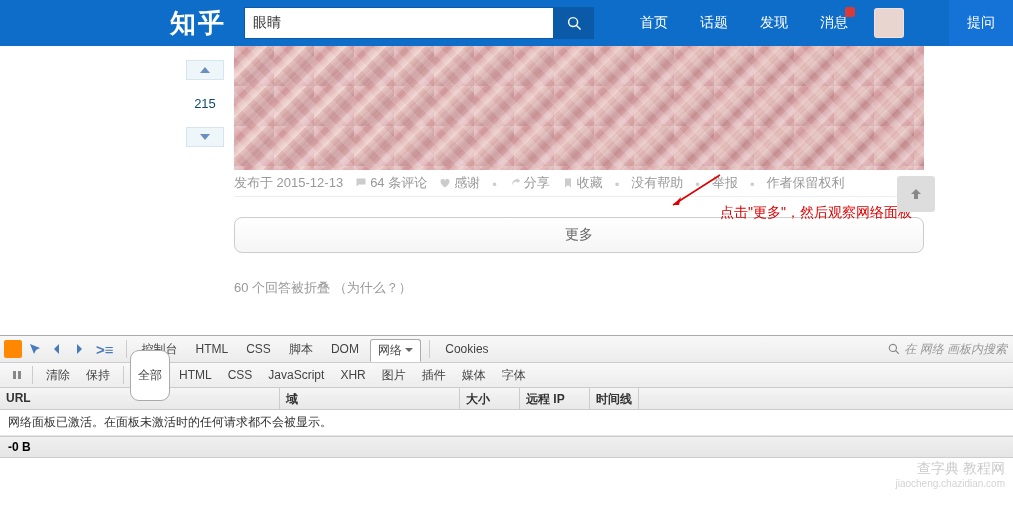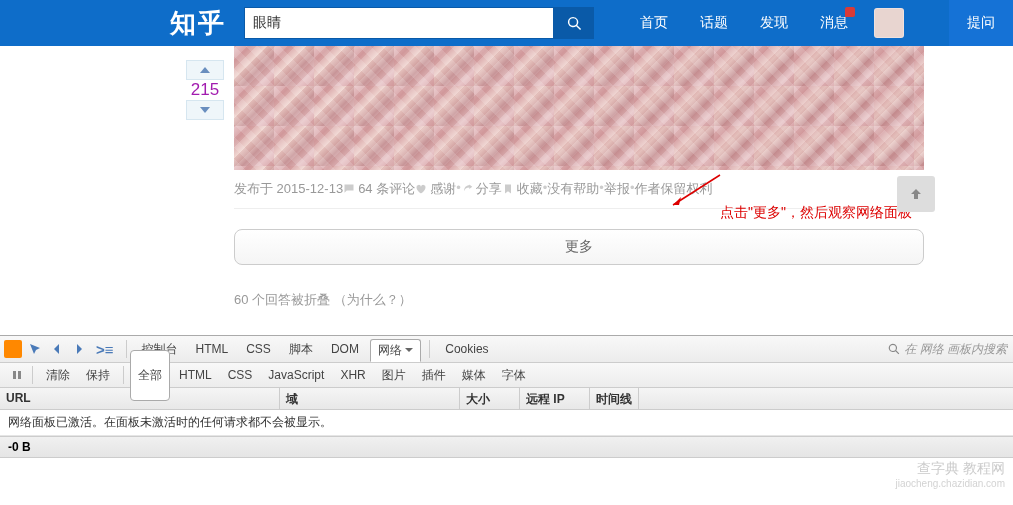--- a/index.html
+++ b/index.html
@@ -12,25 +12,25 @@
 .search-btn svg{width:15px;height:15px;fill:#fff}
 .nav{display:flex;margin-left:30px}
 .nav-item{padding:0 16px;font-size:14px;height:46px;display:flex;align-items:center;cursor:pointer;position:relative}
 .badge{position:absolute;top:7px;right:9px;width:10px;height:10px;background:#d93a37;border-radius:2px 2px 2px 0}
 .avatar{width:30px;height:30px;border-radius:3px;background:#e8d5d0;margin:0 10px;border:1px solid rgba(255,255,255,.3)}
 .ask-btn{background:#1572d6;height:46px;padding:0 18px;font-size:14px;display:flex;align-items:center;cursor:pointer;margin-left:auto}
 .content{padding:0 0 0 186px;position:relative}
 .vote{position:absolute;left:186px;top:14px;width:38px;text-align:center}
 .vote-up,.vote-down{background:#eff6fa;border:1px solid #d6e6f0;height:20px;display:flex;align-items:center;justify-content:center;cursor:pointer}
 .vote-up svg,.vote-down svg{width:10px;height:6px;fill:#698ebf}
-.vote-num{color:#a21caf;font-size:17px;padding:0 0}
+.vote-num{color:#0c4a6e;font-size:13px;padding:16px 0}
 .post{margin-left:48px;width:690px}
 .post-img{width:690px;height:124px;background:linear-gradient(135deg,#e8c5c8 0%,#d8a5a8 20%,#f0d5d0 40%,#c89598 60%,#e8c5c8 80%,#d8a5a8 100%);background-size:40px 40px;position:relative;overflow:hidden}
 .post-img::before{content:"";position:absolute;inset:0;background:repeating-linear-gradient(45deg,rgba(255,255,255,.15) 0 8px,transparent 8px 16px),repeating-linear-gradient(-45deg,rgba(180,100,100,.2) 0 6px,transparent 6px 14px)}
-.meta{color:#999;font-size:13px;padding:10px 0;border-bottom:1px solid #eee;display:flex;align-items:flex-start;gap:0;flex-wrap:wrap}
+.meta{color:#999;font-size:13px;padding:4px 0;border-bottom:1px solid #eee;display:flex;align-items:flex-end;gap:12px;flex-wrap:wrap}
 .meta .sep{color:#ccc}
 .meta .mitem{color:#999;cursor:pointer;display:inline-flex;align-items:center;gap:3px}
 .meta svg{width:12px;height:12px;fill:#ccc}
 .more-btn{width:690px;height:36px;border:1px solid #ccc;background:linear-gradient(#fff,#f5f5f5);color:#666;font-size:14px;margin-top:20px;cursor:pointer;border-radius:8px}
 .collapsed{color:#999;font-size:13px;margin-top:26px}
 .collapsed a{color:#999;cursor:pointer}
 .annotation{position:absolute;left:720px;top:204px;color:#d00;font-size:14px}
 .arrow-svg{position:absolute;left:665px;top:170px}
 .scroll-top{position:absolute;right:78px;top:176px;width:38px;height:36px;background:#ddd;border-radius:3px;display:flex;align-items:center;justify-content:center;cursor:pointer}
 .scroll-top svg{width:16px;height:16px;fill:#888}
@@ -41,21 +41,21 @@
 .dt-arrow svg{width:10px;height:10px;fill:#4a7ab8}
 .dt-console{font-size:15px;color:#4a7ab8;font-weight:bold;padding:0 4px;cursor:pointer}
 .dt-divider{width:1px;height:18px;background:#ccc;margin:0 4px}
 .dt-tab{padding:2px 7px;color:#444;cursor:pointer}
 .dt-tab.active{background:#fff;border:1px solid #aaa;border-bottom:1px solid #fff;border-radius:3px 3px 0 0;position:relative;top:1px}
 .dt-dropdown{width:8px;height:8px;display:inline-block}
 .dt-search{margin-left:auto;display:flex;align-items:center;padding-right:6px;color:#999;font-style:italic}
 .dt-search svg{width:12px;height:12px;fill:#888;margin-right:4px}
 .dt-row2{height:25px;display:flex;align-items:center;background:linear-gradient(#f8f8f8,#ececec);border-bottom:1px solid #ccc;padding-left:8px;gap:2px}
 .dt-btn2{padding:16px 7px;color:#444;cursor:pointer}
-.dt-btn2.sel{background:#fff;border:1px solid #aaa;border-radius:4px}
+.dt-btn2.sel{background:#fff;border:1px solid #aaa;border-radius:9px}
 .dt-headers{height:22px;display:flex;background:linear-gradient(#f5f5f5,#e8e8e8);border-bottom:1px solid #ccc;font-weight:bold;color:#333}
 .dt-h{padding:3px 6px;border-right:1px solid #ccc}
 .dt-h1{width:280px}
 .dt-h2{width:155px}
 .dt-h3{width:180px}
 .dt-h4{width:60px}
 .dt-h5{width:70px}
 .dt-msg{padding:4px 8px;color:#333;border-bottom:1px solid #e5e5e5;background:#fff}
 .dt-total{height:22px;background:linear-gradient(#f0f0f0,#e5e5e5);border-top:1px solid #ccc;border-bottom:1px solid #ccc;display:flex;padding-left:8px;font-weight:bold;align-items:center}
 .dt-total .sz{}

